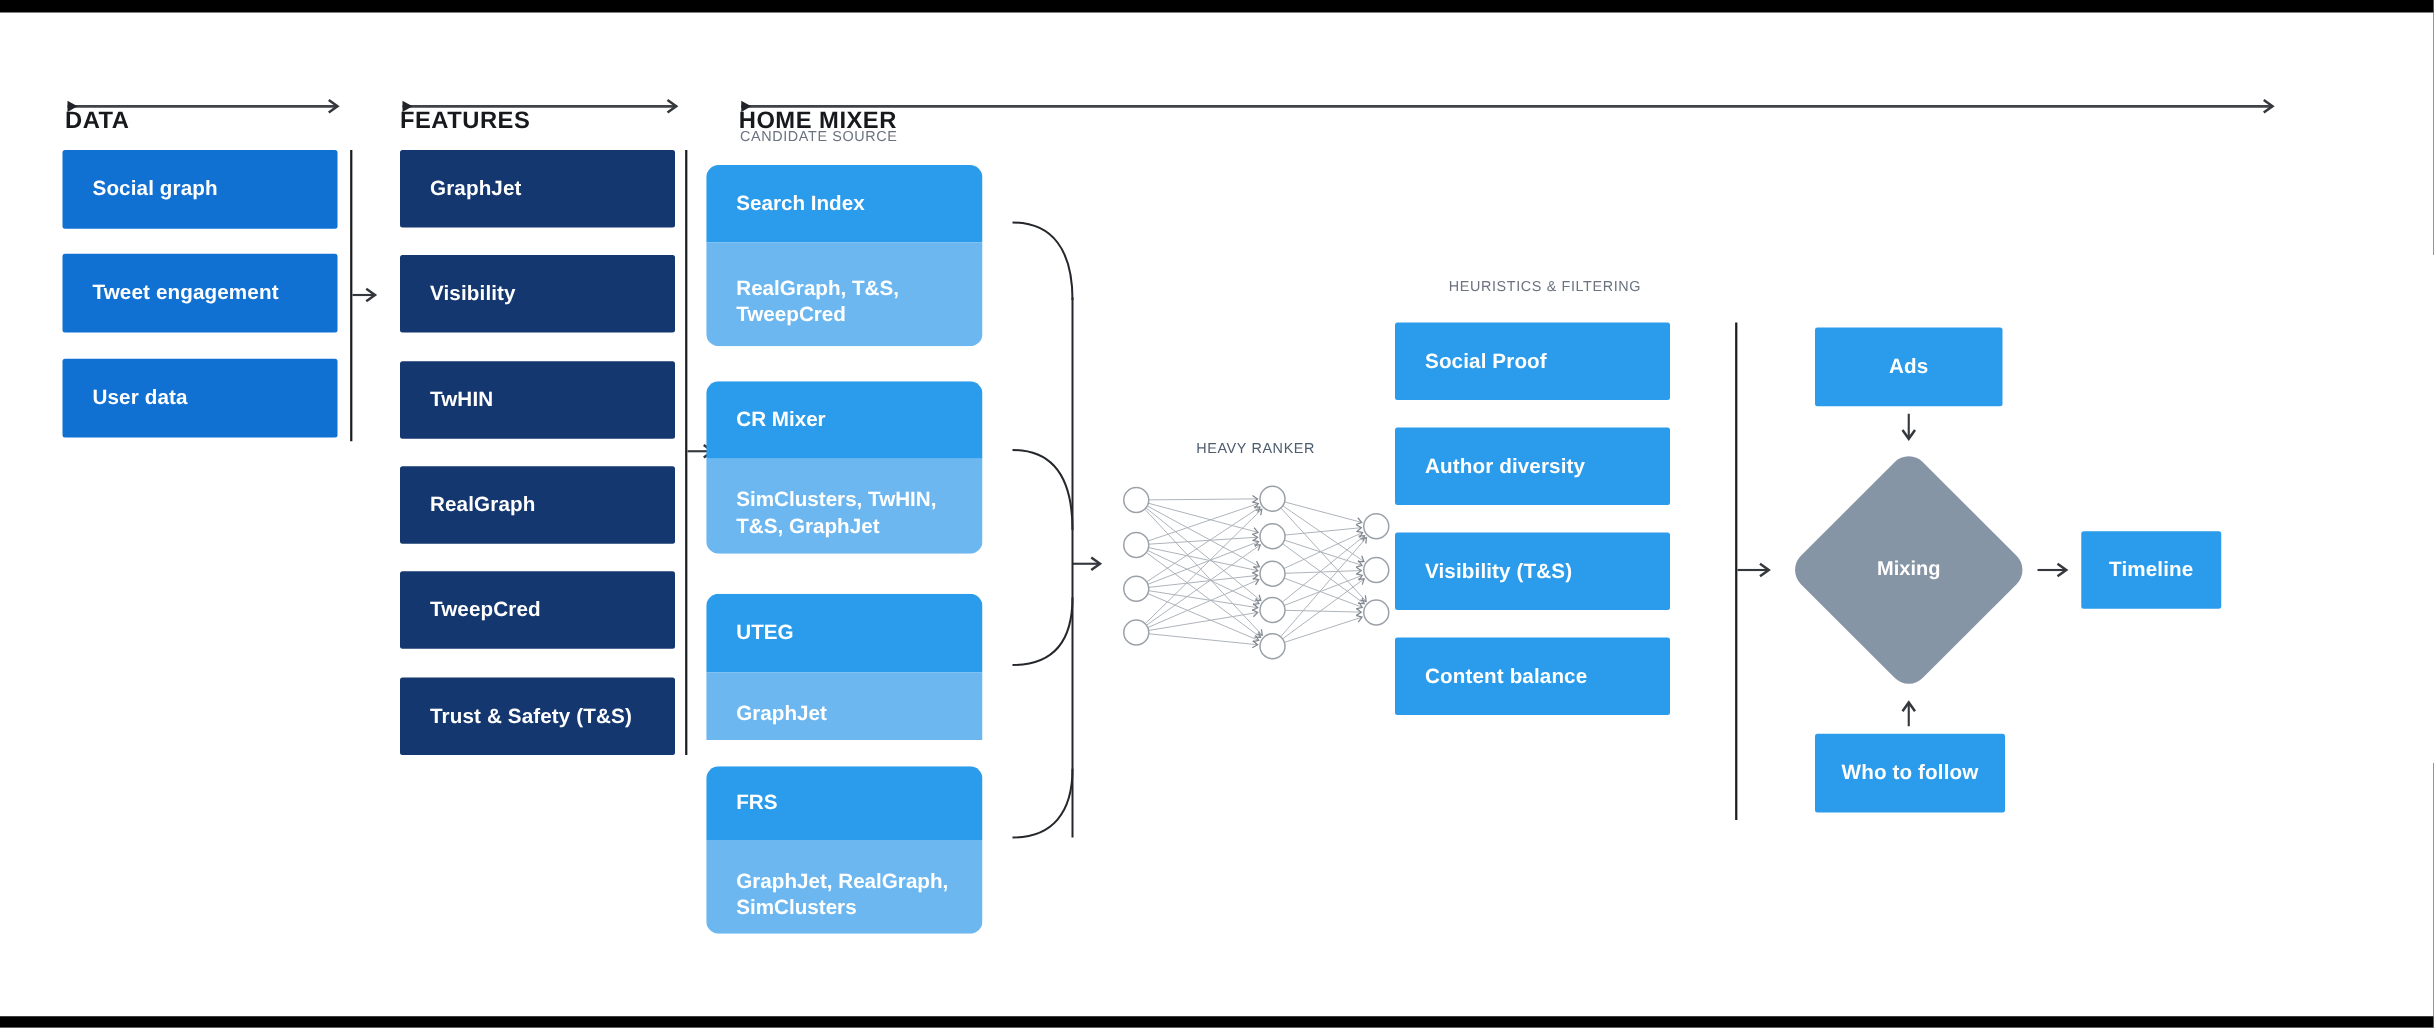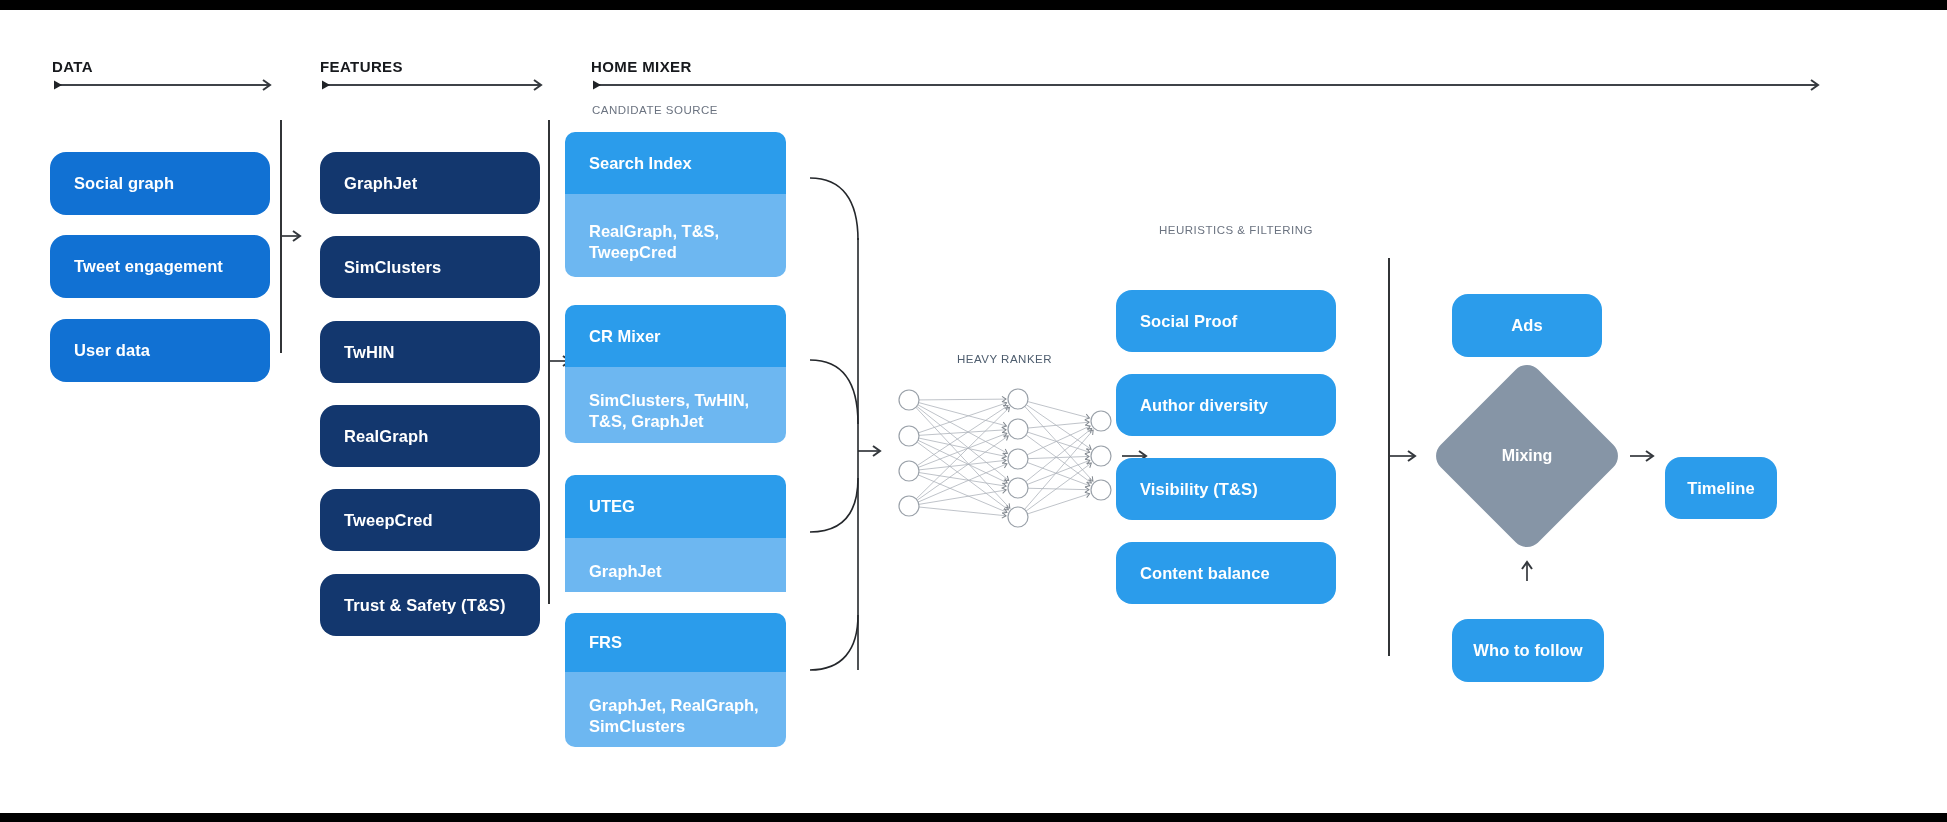--- a/index.html
+++ b/index.html
@@ -6,33 +6,33 @@
   .stage{
     position:relative;width:1947px;height:822px;background:#ffffff;
     font-family:"Liberation Sans",sans-serif;overflow:hidden;
   }
   .bar{position:absolute;left:0;width:100%;background:#000;}
   .bar.top{top:0;height:10px;}
   .bar.bottom{top:813px;height:9px;}
   svg.overlay{position:absolute;left:0;top:0;width:1947px;height:822px;pointer-events:none;}
 
   .hdr{
-    position:absolute;font-size:15px;font-weight:700;color:var(--label-dark);
-    letter-spacing:.4px;white-space:nowrap;
+    position:absolute;font-size:19px;font-weight:700;color:var(--label-dark);
+    letter-spacing:.4px;white-space:nowrap;margin-top:28px;
   }
   .sublbl{
     position:absolute;font-size:11.5px;font-weight:400;color:var(--label-gray);
     letter-spacing:.5px;white-space:nowrap;
   }
   .sublbl.steel{color:var(--label-steel);}
 
   .nbox{
-    position:absolute;border-radius:16px;color:#fff;font-size:16.5px;font-weight:600;
+    position:absolute;border-radius:2px;color:#fff;font-size:16.5px;font-weight:600;
     display:flex;align-items:center;padding-left:24px;box-sizing:border-box;
-    letter-spacing:.1px;white-space:nowrap;margin-top:32px;
+    letter-spacing:.1px;white-space:nowrap;
   }
   .nbox.data{background:var(--data-box);width:220px;height:63px;left:50px;}
   .nbox.feat{background:var(--features-box);width:220px;height:62px;left:320px;}
   .nbox.heur{background:var(--heuristic-box);width:220px;height:62px;left:1116px;}
   .nbox.term{background:var(--terminal-box);justify-content:center;padding-left:0;}
 
   .cs{
     position:absolute;left:565px;width:221px;border-radius:10px;overflow:hidden;
     display:flex;flex-direction:column;color:#fff;font-size:16.5px;font-weight:600;
   }
@@ -163,21 +163,21 @@
 
   <div class="sublbl" style="left:592px;top:104px;">CANDIDATE SOURCE</div>
   <div class="sublbl steel" style="left:957px;top:353px;">HEAVY RANKER</div>
   <div class="sublbl" style="left:1159px;top:224px;">HEURISTICS &amp; FILTERING</div>
 
   <div class="nbox data" style="top:120px;">Social graph</div>
   <div class="nbox data" style="top:203px;">Tweet engagement</div>
   <div class="nbox data" style="top:287px;">User data</div>
 
   <div class="nbox feat" style="top:120px;">GraphJet</div>
-  <div class="nbox feat" style="top:204px;">SimClusters</div>
+  <div class="nbox feat" style="top:204px;">Visibility</div>
   <div class="nbox feat" style="top:289px;">TwHIN</div>
   <div class="nbox feat" style="top:373px;">RealGraph</div>
   <div class="nbox feat" style="top:457px;">TweepCred</div>
   <div class="nbox feat" style="top:542px;">Trust &amp; Safety (T&amp;S)</div>
 
   <div class="cs" style="top:132px;height:145px;">
     <div class="cs-top" style="height:62px;">Search Index</div>
     <div class="cs-sub" style="height:83px;">RealGraph, T&amp;S, TweepCred</div>
   </div>
   <div class="cs" style="top:305px;height:138px;">

